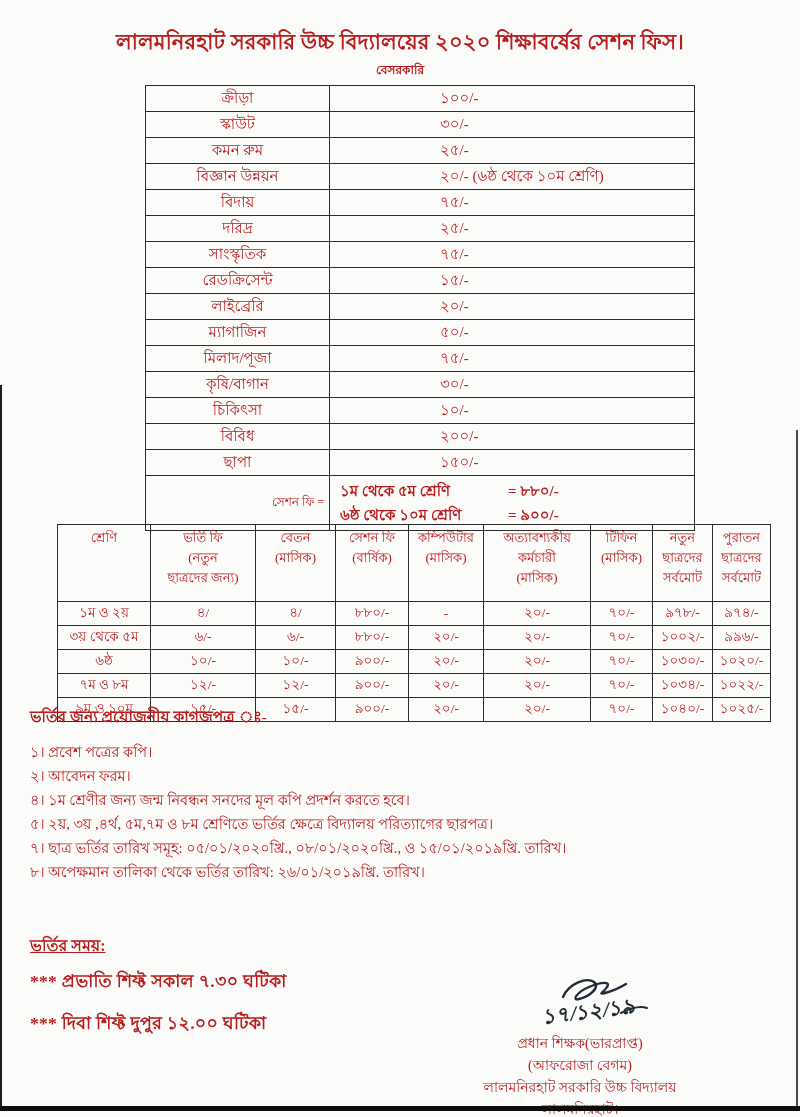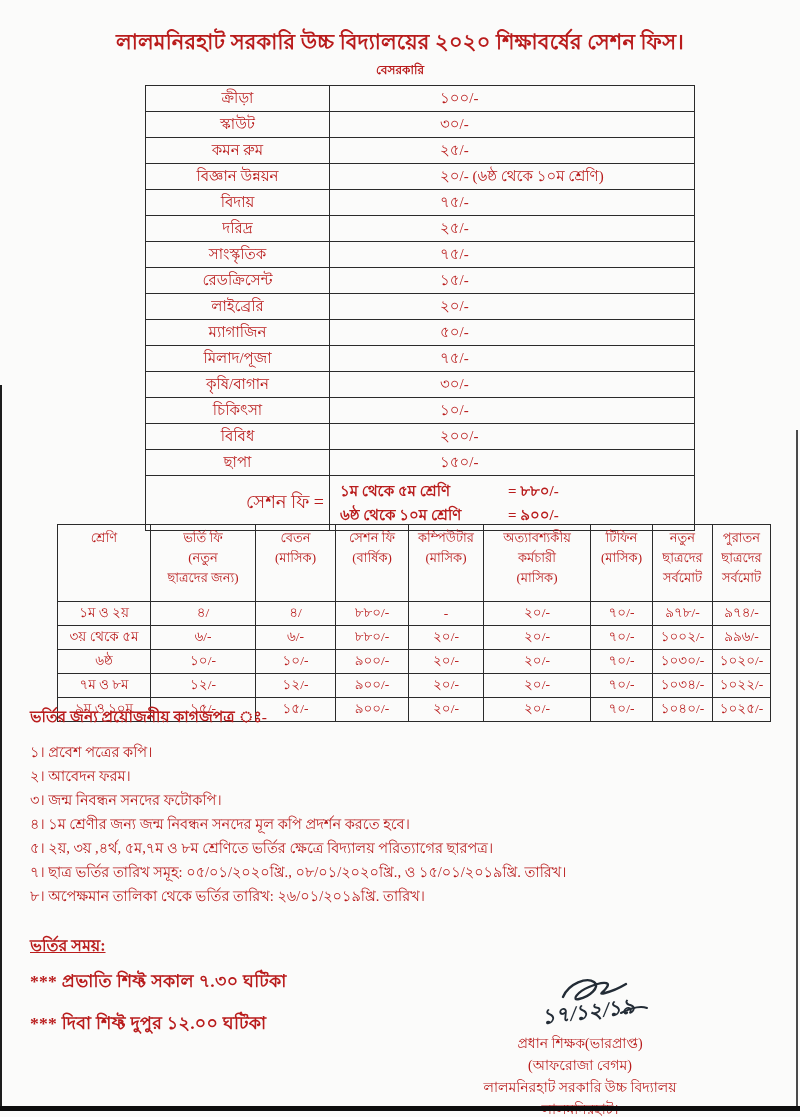--- a/index.html
+++ b/index.html
@@ -16,21 +16,21 @@
     position:absolute;top:61px;left:0;width:100%;text-align:center;
     font-size:12px;font-weight:600;
   }
   table{border-collapse:collapse;table-layout:fixed;}
   td,th{border:1.5px solid #2b2b2b;font-weight:normal;}
   
   .t1{position:absolute;left:145px;top:85px;width:550px;font-size:15px;}
   .t1 td{height:24.6px;padding:0 4px;}
   .t1 .c-label{text-align:center;width:175px;}
   .t1 .c-value{text-align:left;padding-left:110px;}
-  .t1 .session-label{text-align:right;padding-right:5px;font-size:18px;}
+  .t1 .session-label{text-align:right;padding-right:5px;font-size:12px;}
   .t1 .session-cell{padding:3px 4px 3px 10px;}
   .t1 .session-line{display:flex;font-weight:600;line-height:24px;}
   .t1 .session-range{width:168px;}
   
   .t2{position:absolute;left:57px;top:524px;width:713px;font-size:13px;}
   .t2 th{
     white-space:pre-line;vertical-align:top;text-align:center;
     padding:3px 1px;height:70px;line-height:1.55;font-size:13px;
   }
   .t2 td{height:19.5px;text-align:center;padding:0 1px;font-size:13.5px;}
@@ -228,21 +228,20 @@
       <td>১০৪০/-</td>
       <td>১০২৫/-</td>
     </tr>
   </tbody>
     </table>
 
   <div class="docs">
     <div class="docs-heading">ভর্তির জন্য প্রয়োজনীয় কাগজপত্র ঃ-</div>
     <div class="docs-item">১। প্রবেশ পত্রের কপি।</div>
     <div class="docs-item">২। আবেদন ফরম।</div>
-    <div class="docs-item">৩। জন্ম নিবন্ধন সনদের ফটোকপি।</div>
     <div class="docs-item">৪। ১ম শ্রেণীর জন্য জন্ম নিবন্ধন সনদের মূল কপি প্রদর্শন করতে হবে।</div>
     <div class="docs-item">৫। ২য়, ৩য় ,৪র্থ, ৫ম,৭ম ও ৮ম শ্রেণিতে ভর্তির ক্ষেত্রে  বিদ্যালয় পরিত্যাগের ছারপত্র।</div>
     <div class="docs-item">৭। ছাত্র ভর্তির তারিখ সমূহ: ০৫/০১/২০২০খ্রি., ০৮/০১/২০২০খ্রি., ও ১৫/০১/২০১৯খ্রি. তারিখ।</div>
     <div class="docs-item">৮। অপেক্ষমান তালিকা থেকে ভর্তির তারিখ: ২৬/০১/২০১৯খ্রি. তারিখ।</div>
   </div>
 
   <div class="adm">
     <div class="adm-heading">ভর্তির সময়:</div>
     <div class="adm-line">*** প্রভাতি শিফ্ট সকাল ৭.৩০ ঘটিকা</div>
     <div class="adm-line">*** দিবা শিফ্ট দুপুর ১২.০০ ঘটিকা</div>

